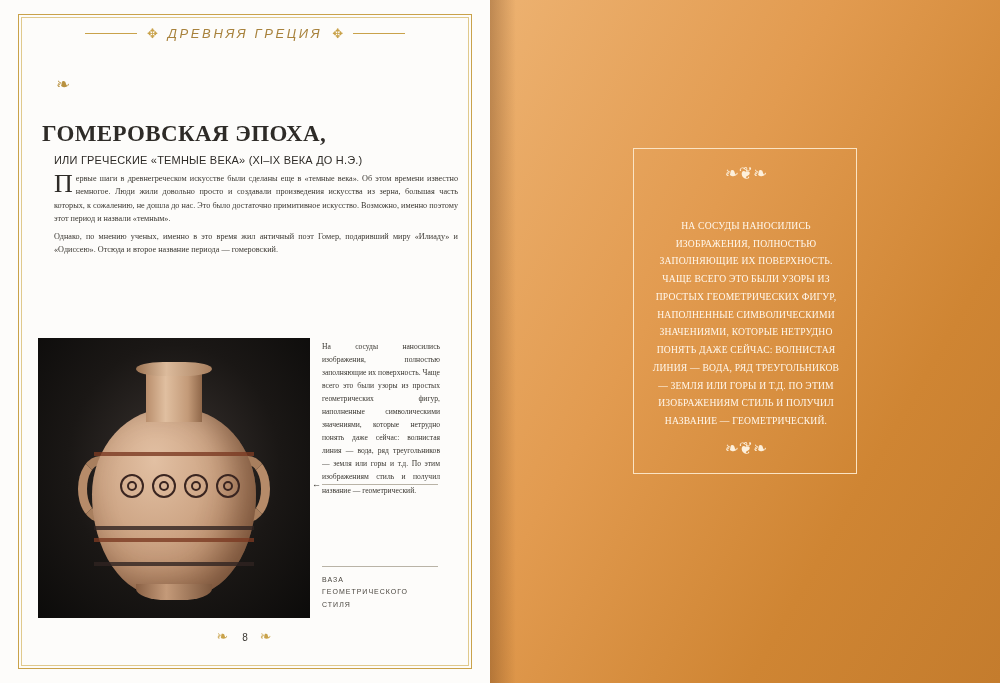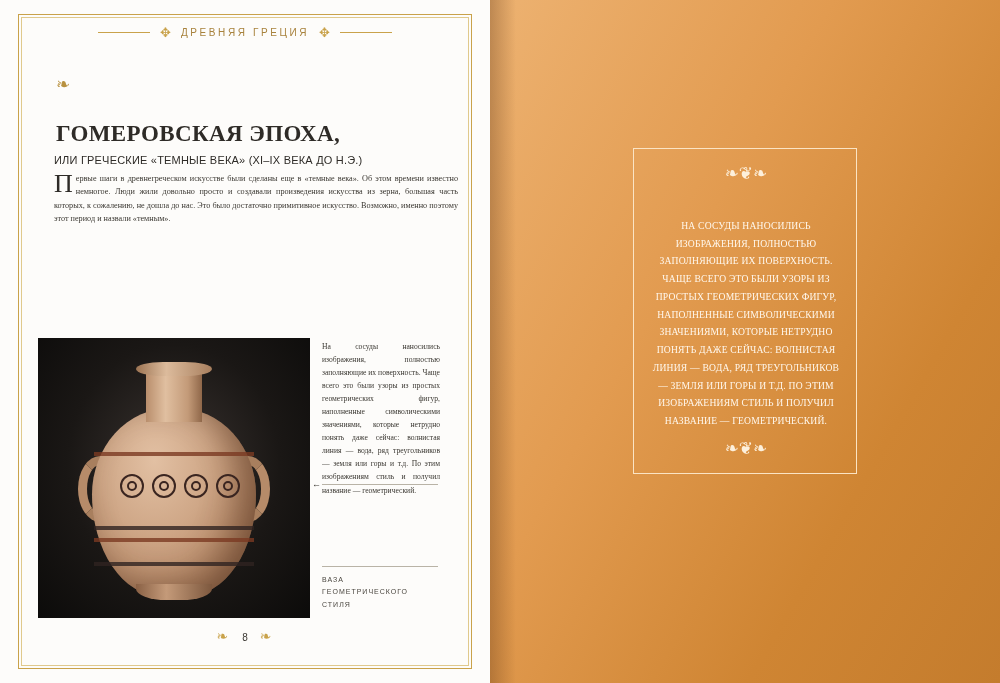--- a/index.html
+++ b/index.html
@@ -42,45 +42,46 @@
     position: absolute;
     left: 0; top: 26px;
     width: 490px;
     display: flex;
     align-items: center;
     justify-content: center;
     gap: 10px;
   }
   .run-text {
     font-family: "Liberation Sans", sans-serif;
-    font-size: 10px;
+    font-size: 13px;
     letter-spacing: 2.6px;
     color: #a8823c;
     white-space: nowrap;
+    font-style: italic;
   }
   .orn-line {
     width: 52px; height: 1px;
     background: #c9a24a;
   }
   .orn-swirl {
     color: #c9a24a;
     font-size: 13px;
     line-height: 1;
   }
   
   .head-orn {
     position: absolute;
     left: 56px; top: 76px;
     color: #b8913f;
     font-size: 17px;
     line-height: 1;
   }
   .title {
     position: absolute;
-    left: 56px; top: 106px;
+    left: 42px; top: 106px;
     width: 400px;
     font-family: "Liberation Serif", serif;
     font-size: 23px;
     letter-spacing: 0.4px;
     color: #2e2b27;
     line-height: 1.12;
   }
   .subtitle {
     position: absolute;
     left: 54px; top: 134px;
@@ -324,20 +325,21 @@
       <span class="orn-swirl">✥</span>
       <span class="orn-line"></span>
     </div>
 
     <div class="head-orn">❧</div>
     <h1 class="title">ГОМЕРОВСКАЯ ЭПОХА,</h1>
     <div class="subtitle">ИЛИ ГРЕЧЕСКИЕ «ТЕМНЫЕ ВЕКА» (XI–IX ВЕКА ДО Н.Э.)</div>
 
     <div class="body-col">
       <p><span class="dropcap">П</span><span>ервые шаги в древнегреческом искусстве были сделаны еще в «темные века». Об этом времени известно немногое. Люди жили довольно просто и создавали произведения искусства из зерна, большая часть которых, к сожалению, не дошла до нас. Это было достаточно примитивное искусство. Возможно, именно поэтому этот период и назвали «темным».</span></p>
+      <p>Однако, по мнению ученых, именно в это время жил античный поэт Гомер, подаривший миру «Илиаду» и «Одиссею». Отсюда и второе название периода — гомеровский.</p>
     </div>
 
     <div class="photo-frame">
       <div class="photo-bg"></div>
       <div class="vase">
         <div class="handle left"></div>
         <div class="handle right"></div>
         <div class="v-body"></div>
         <div class="v-neck"></div>
         <div class="v-lip"></div>

